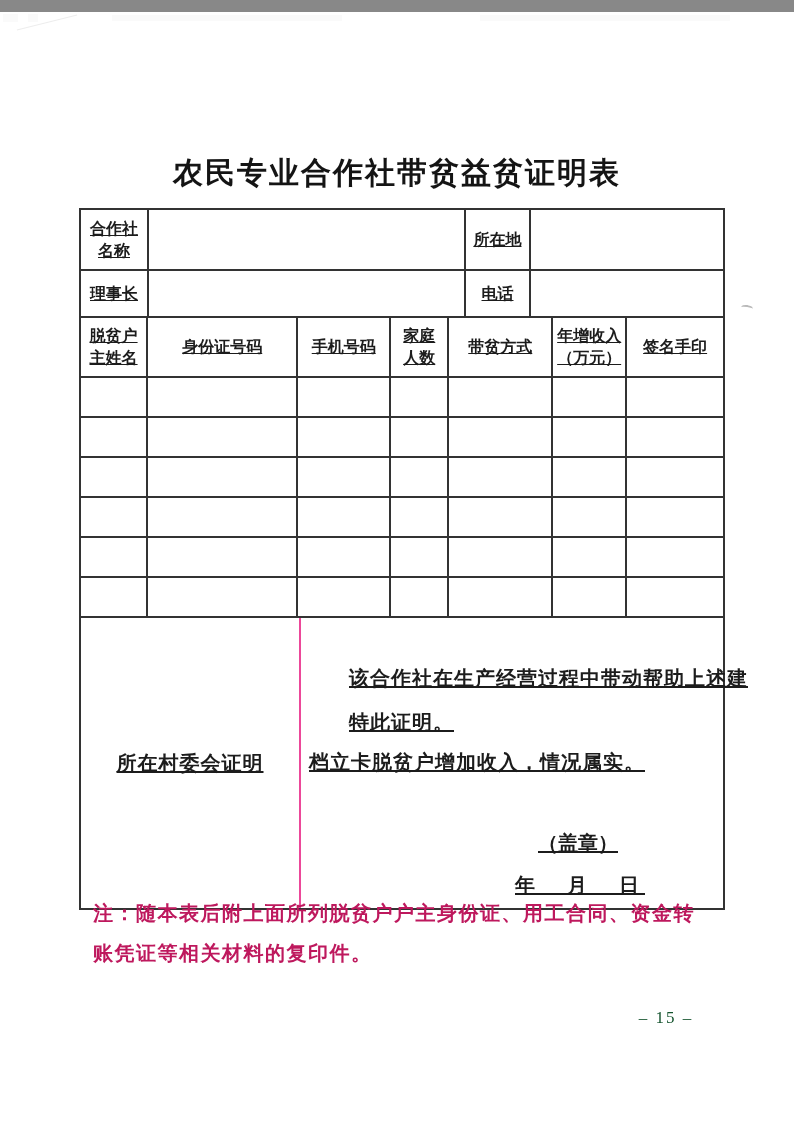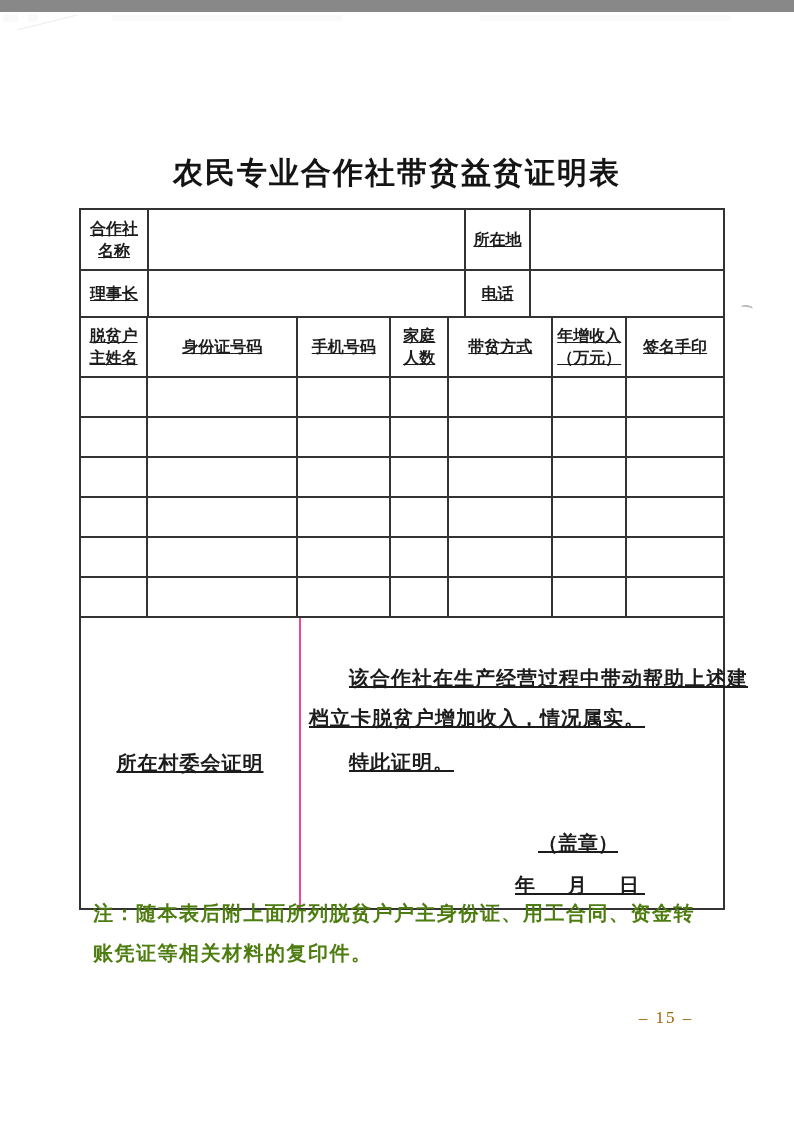--- a/index.html
+++ b/index.html
@@ -66,27 +66,27 @@
   .cert-line { line-height:40px; white-space:nowrap; letter-spacing:1px; }
   .indent2 { padding-left:40px; }
   .cert-line3 { margin-top:4px; }
   .seal-line { margin-top:46px; line-height:30px; padding-left:229px; white-space:nowrap; }
   .date-line { margin-top:12px; line-height:30px; padding-left:206px; letter-spacing:6px; white-space:nowrap; }
 
   
   .note {
     position:absolute; left:93px; top:881px; width:622px;
     font-size:20px; font-weight:bold; line-height:40px; letter-spacing:1.5px;
-    color:#4d7c0f;
+    color:#be185d;
   }
 
   
   .pageno {
     position:absolute; left:626px; top:996px; width:80px;
-    text-align:center; font-size:17px; letter-spacing:2px; color:#a16207;
+    text-align:center; font-size:17px; letter-spacing:2px; color:#14532d;
   }
 </style>
 </head>
 <body>
 
 <div class="sheet">
 
   <div class="scan-strip" style="left:3px;top:2px;width:15px;height:8px;"></div>
   <div class="scan-strip" style="left:28px;top:2px;width:10px;height:8px;"></div>
   <div class="scan-strip" style="left:112px;top:3px;width:230px;height:6px;"></div>
@@ -182,22 +182,22 @@
           <div class="cell h-data c5"></div>
           <div class="cell h-data c6"></div>
           <div class="cell h-data c7 end"></div>
         </div>
       </div>
 
     <div class="trow last cert-row">
       <div class="cert-left">所在村委会证明</div>
       <div class="cert-right">
         <div class="cert-line indent2">该合作社在生产经营过程中带动帮助上述建</div>
+        <div class="cert-line indent2 cert-line3">特此证明。</div>
         <div class="cert-line">档立卡脱贫户增加收入，情况属实。</div>
-        <div class="cert-line indent2 cert-line3">特此证明。</div>
         <div class="seal-line">（盖章）</div>
         <div class="date-line">年　月　日</div>
       </div>
     </div>
   </div>
 
   <div class="note">
     <div>注：随本表后附上面所列脱贫户户主身份证、用工合同、资金转</div>
     <div>账凭证等相关材料的复印件。</div>
   </div>

